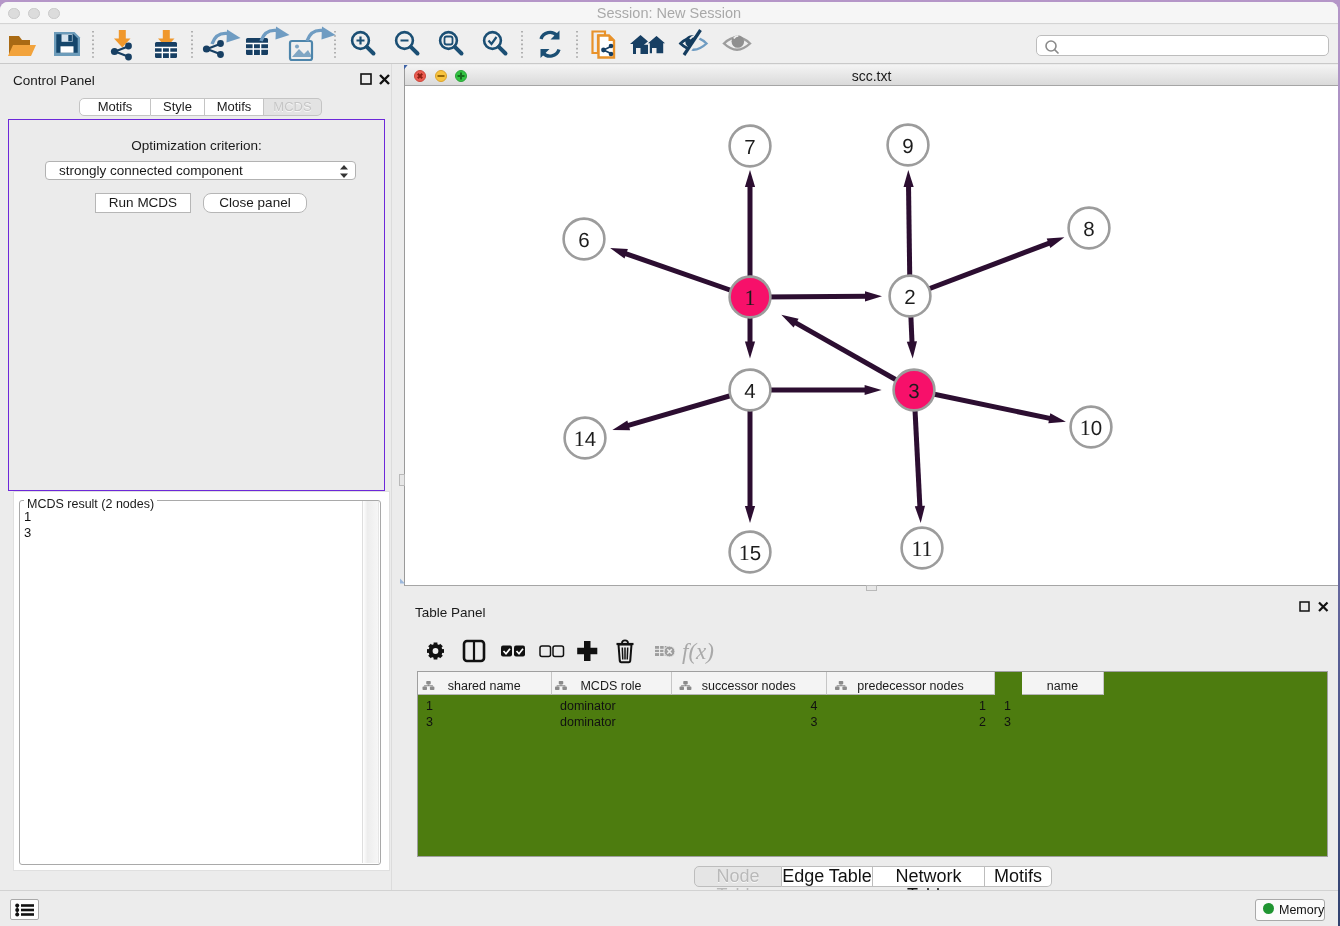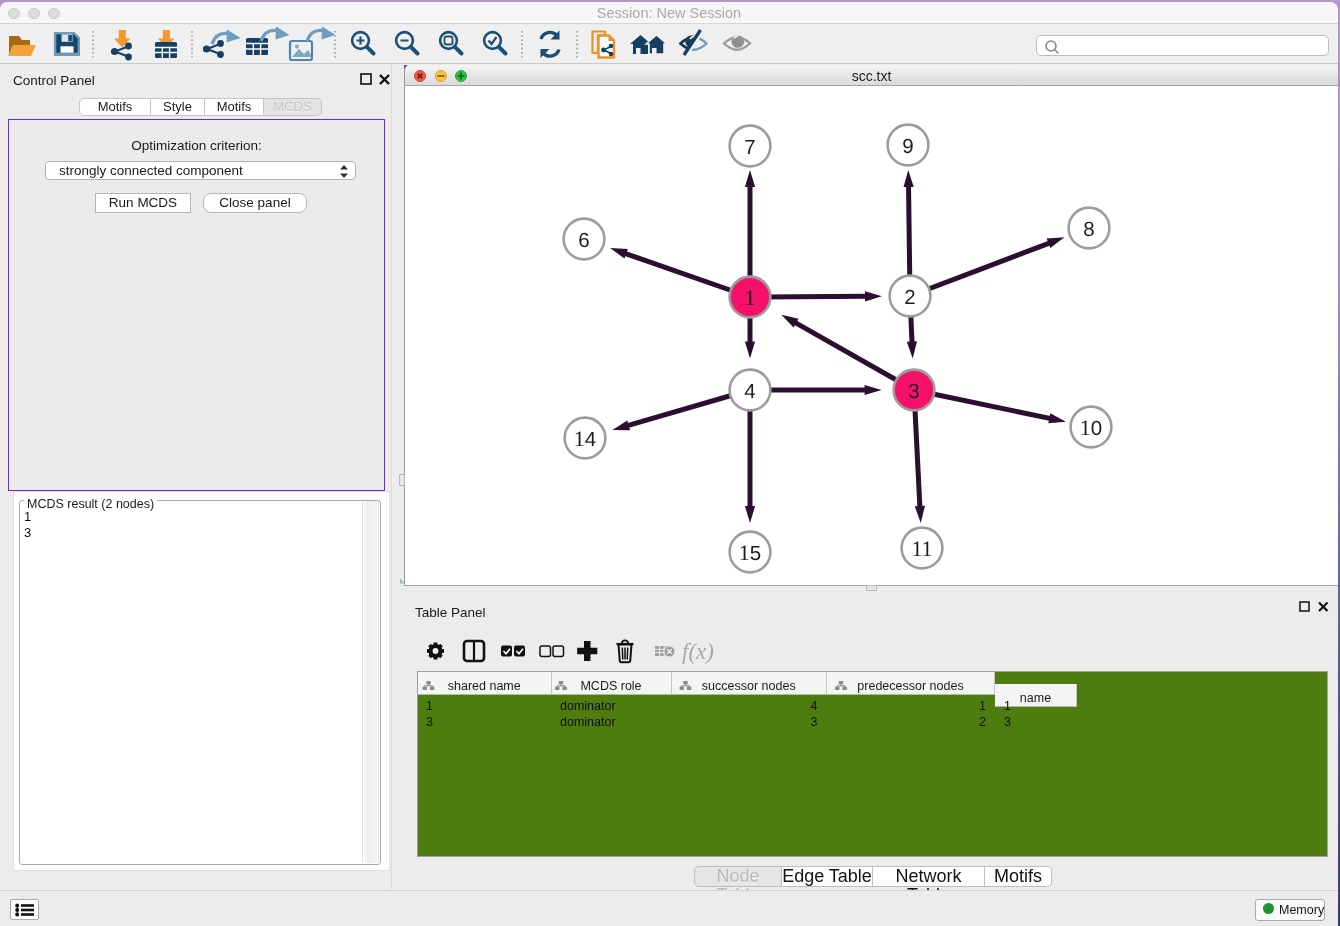--- a/index.html
+++ b/index.html
@@ -366,21 +366,21 @@
       </div>
     <div class="th" style="left:133.5px;width:120px;">
         <div class="lbl">MCDS role</div>
       </div>
     <div class="th" style="left:253.5px;width:155.5px;">
         <div class="lbl">successor nodes</div>
       </div>
     <div class="th" style="left:409px;width:168px;">
         <div class="lbl">predecessor nodes</div>
       </div>
-    <div class="th" style="left:577px;width:82px;margin-top:12px;">
+    <div class="th" style="left:604px;width:82px;">
         <div class="lbl">name</div>
       </div>
     <svg width="700" height="23" style="position:absolute;left:0;top:0;" fill="#8a8a8a">
       <g transform="translate(4.5,9)">
           <rect x="3.75" y="0" width="4.5" height="3.4" rx="0.8"></rect>
           <rect x="0" y="5.6" width="4.5" height="3.4" rx="0.8"></rect>
           <rect x="7.4" y="5.6" width="4.5" height="3.4" rx="0.8"></rect>
           <path d="M6 3.4 v1.3 M2.2 5.6 v-0.9 h7.6 v0.9" stroke="#8a8a8a" stroke-width="1.1" fill="none"></path>
         </g>
       <g transform="translate(137,9)">

